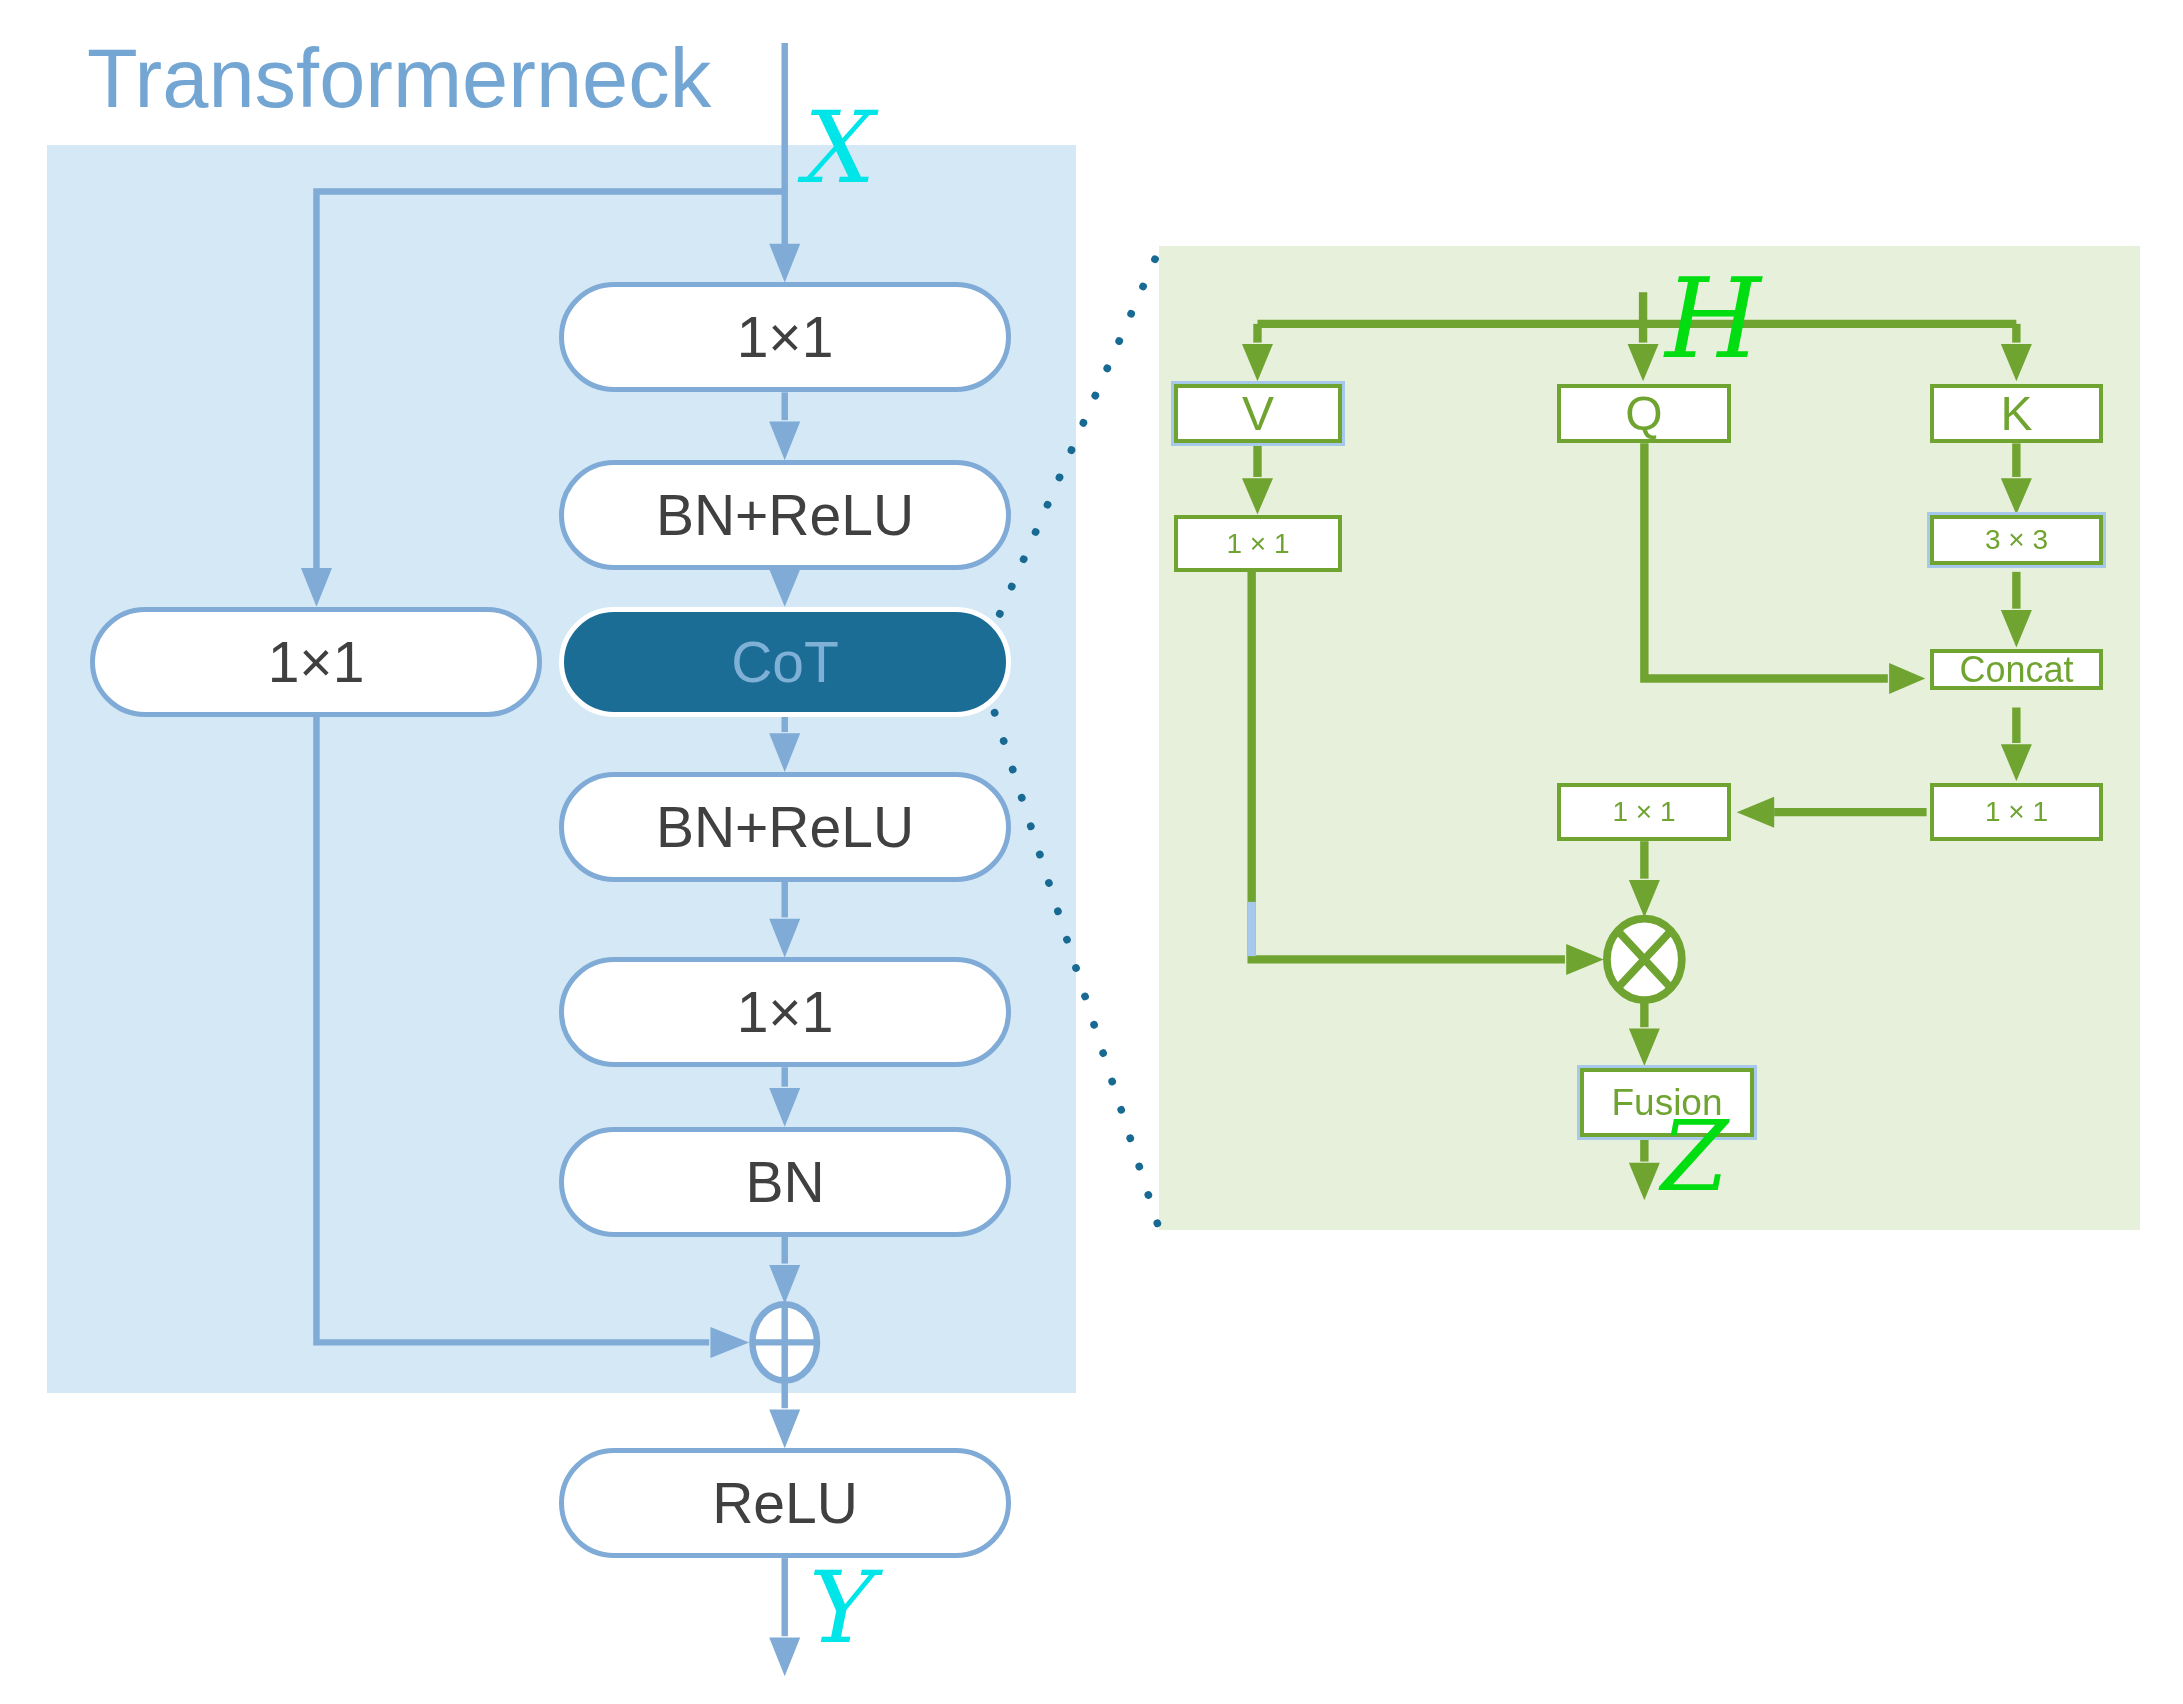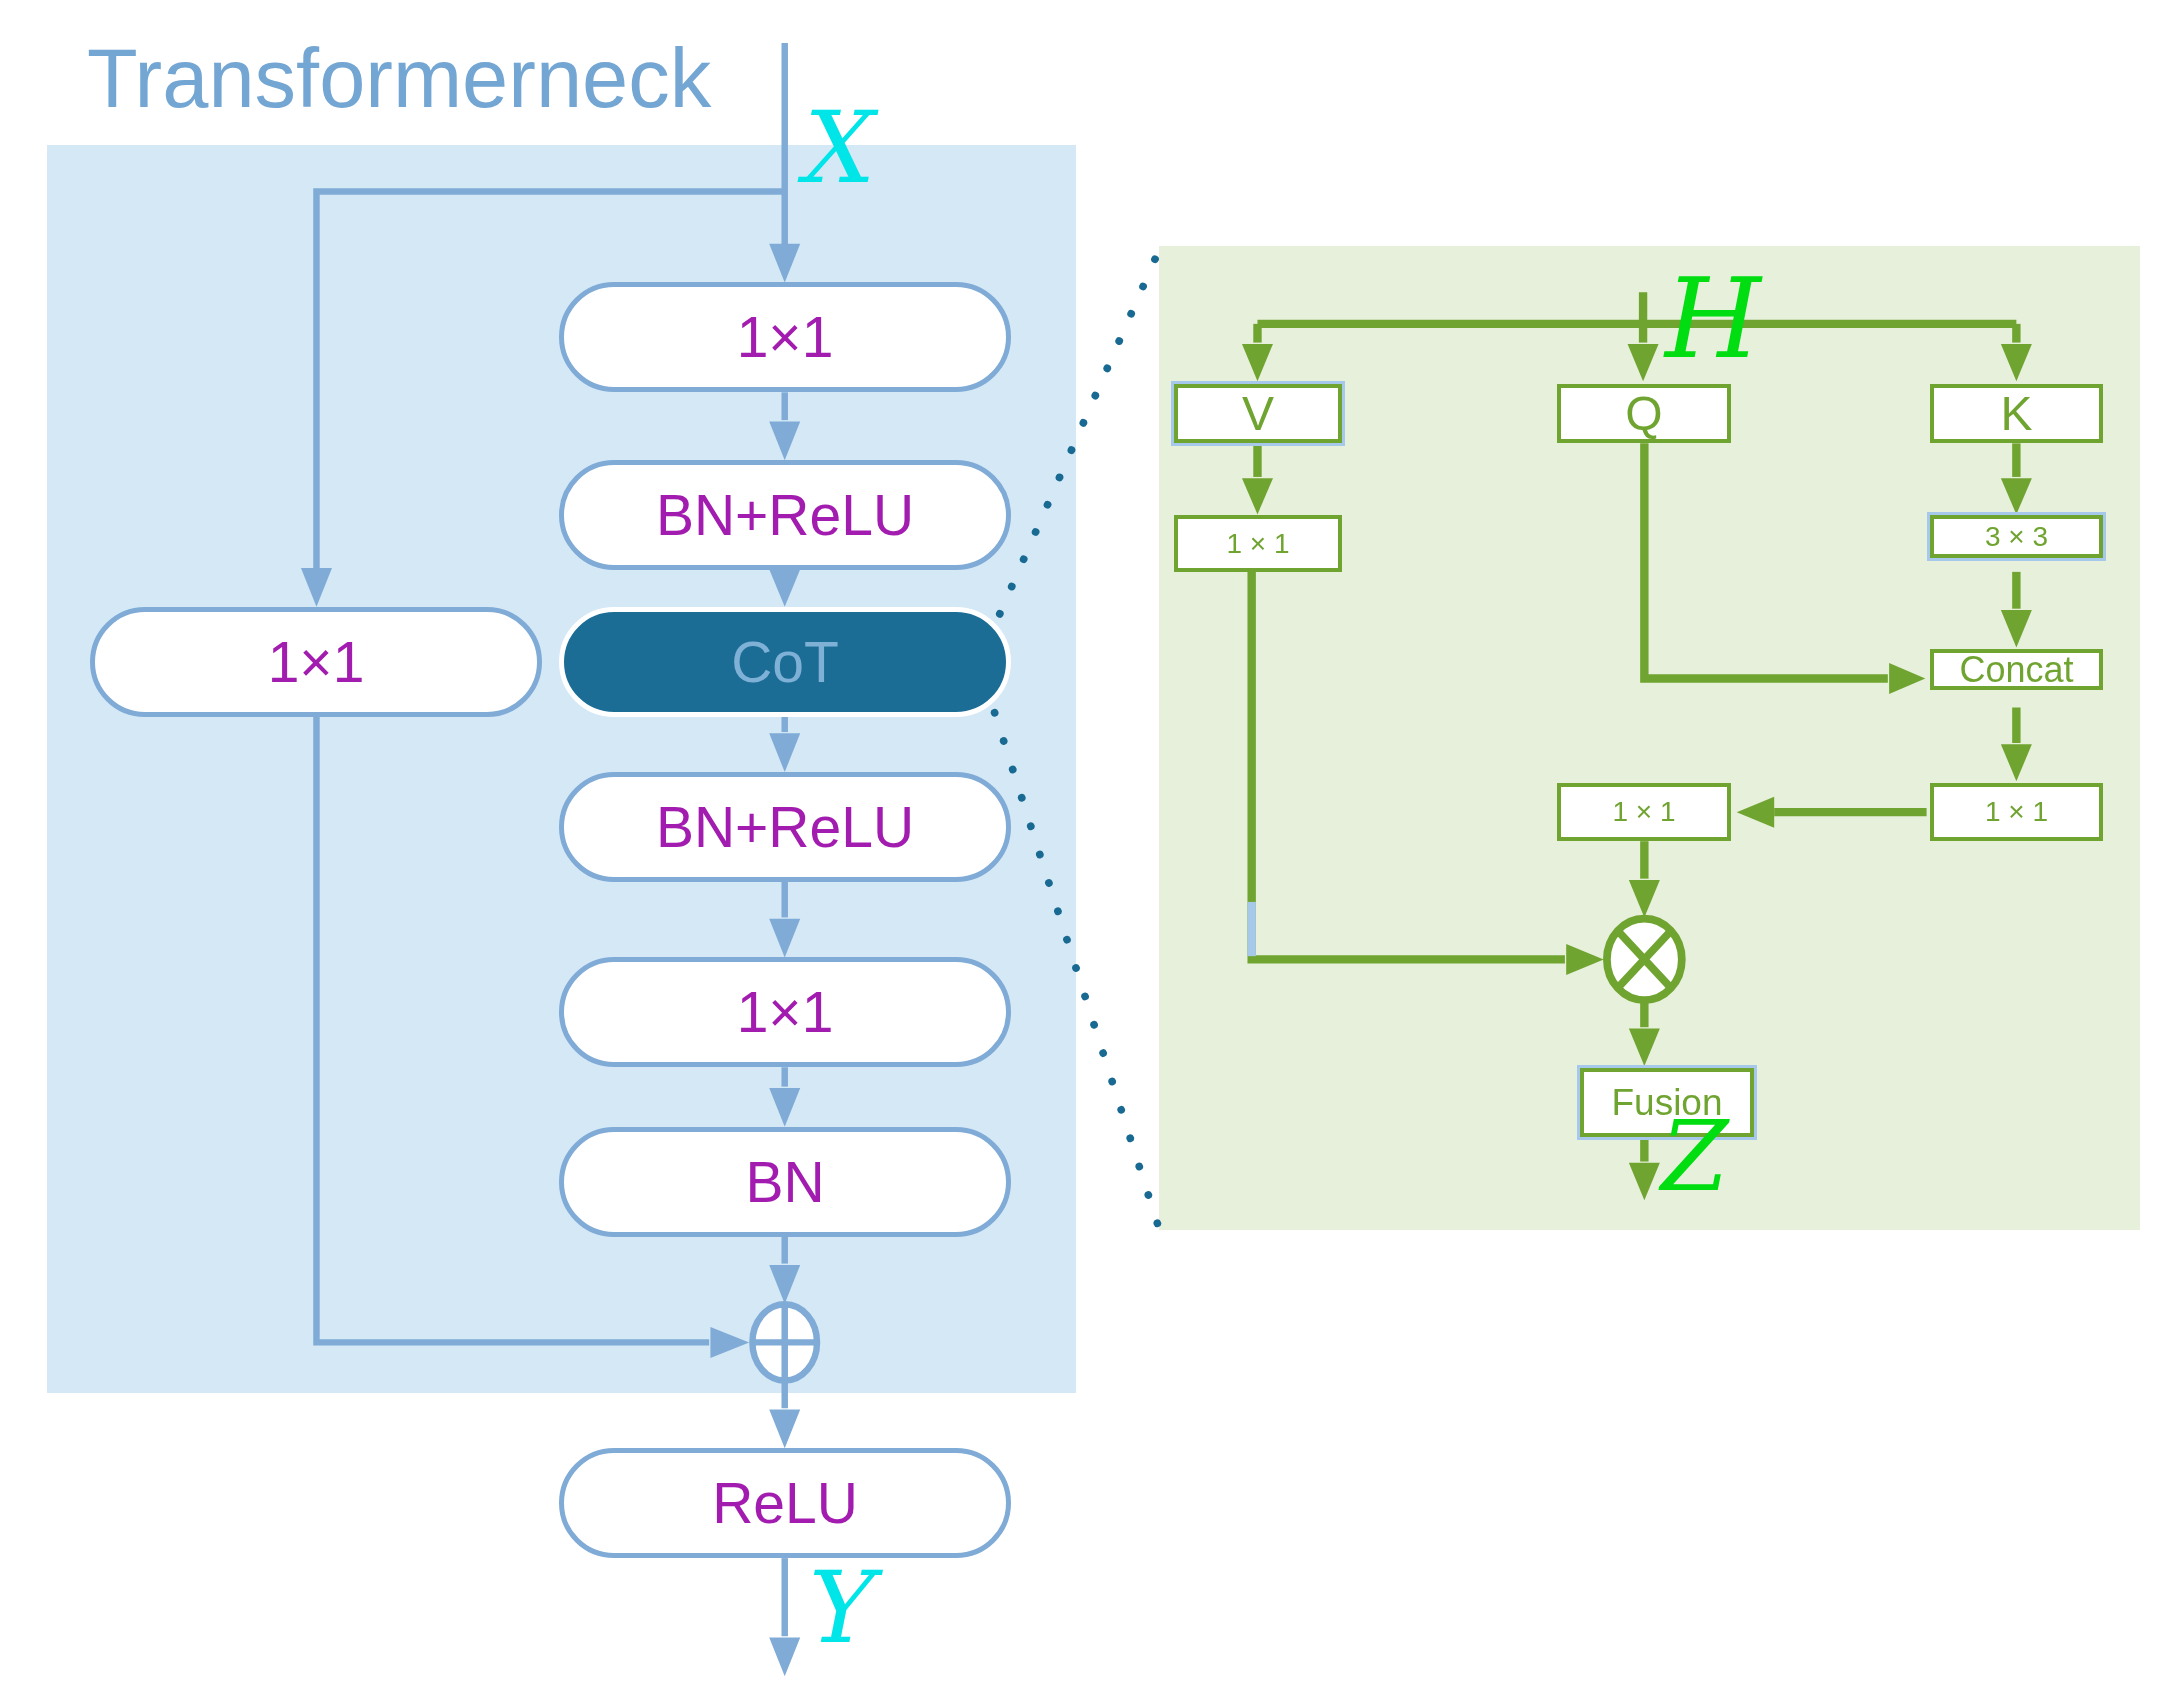--- a/index.html
+++ b/index.html
@@ -30,21 +30,21 @@
   #label-h{left:1665px;top:264px;font-size:110px;color:#00DE12;}
   #label-z{left:1661px;top:1108px;font-size:97px;color:#00DE12;}
 
   svg#wire-layer{position:absolute;left:0;top:0;}
 
   .pill{
     position:absolute;box-sizing:border-box;
     width:452px;height:110px;left:559px;
     background:#ffffff;border:5.2px solid #7FABD6;border-radius:58px;
     display:flex;align-items:center;justify-content:center;
-    font-size:57px;color:#a21caf;
+    font-size:57px;color:#404040;
   }
   .pill.dark{
     background:#1C6D96;border:5.8px solid #ffffff;color:#7FB0D6;
   }
   #pill-conv1{top:282px;}
   #pill-bnrelu1{top:460px;}
   #pill-cot{top:607px;}
   #pill-bnrelu2{top:772px;}
   #pill-conv2{top:957px;}
   #pill-bn{top:1127px;}
@@ -56,21 +56,21 @@
     background:#ffffff;border:4.5px solid #70A431;
     display:flex;align-items:center;justify-content:center;
     font-size:28px;color:#70A431;white-space:nowrap;
   }
   .gbox.blue-halo{outline:3.2px solid #A6C9EB;}
   .gbox.head{font-size:48px;}
   #box-v{left:1174px;top:384px;width:168px;height:59px;}
   #box-q{left:1557px;top:384px;width:174px;height:59px;}
   #box-k{left:1930px;top:384px;width:173px;height:59px;}
   #box-conv-v{left:1174px;top:515px;width:168px;height:57px;}
-  #box-conv-k{left:1930px;top:515px;width:173px;height:43px;}
+  #box-conv-k{left:1930px;top:515px;width:173px;height:50px;}
   #box-concat{left:1930px;top:649px;width:173px;height:41px;font-size:36px;}
   #box-conv-r{left:1930px;top:783px;width:173px;height:58px;}
   #box-conv-c{left:1557px;top:783px;width:174px;height:58px;}
   #box-fusion{left:1580px;top:1068px;width:174px;height:69px;font-size:37px;}
 </style>
 </head>
 <body>
 
 <div id="canvas">
 

